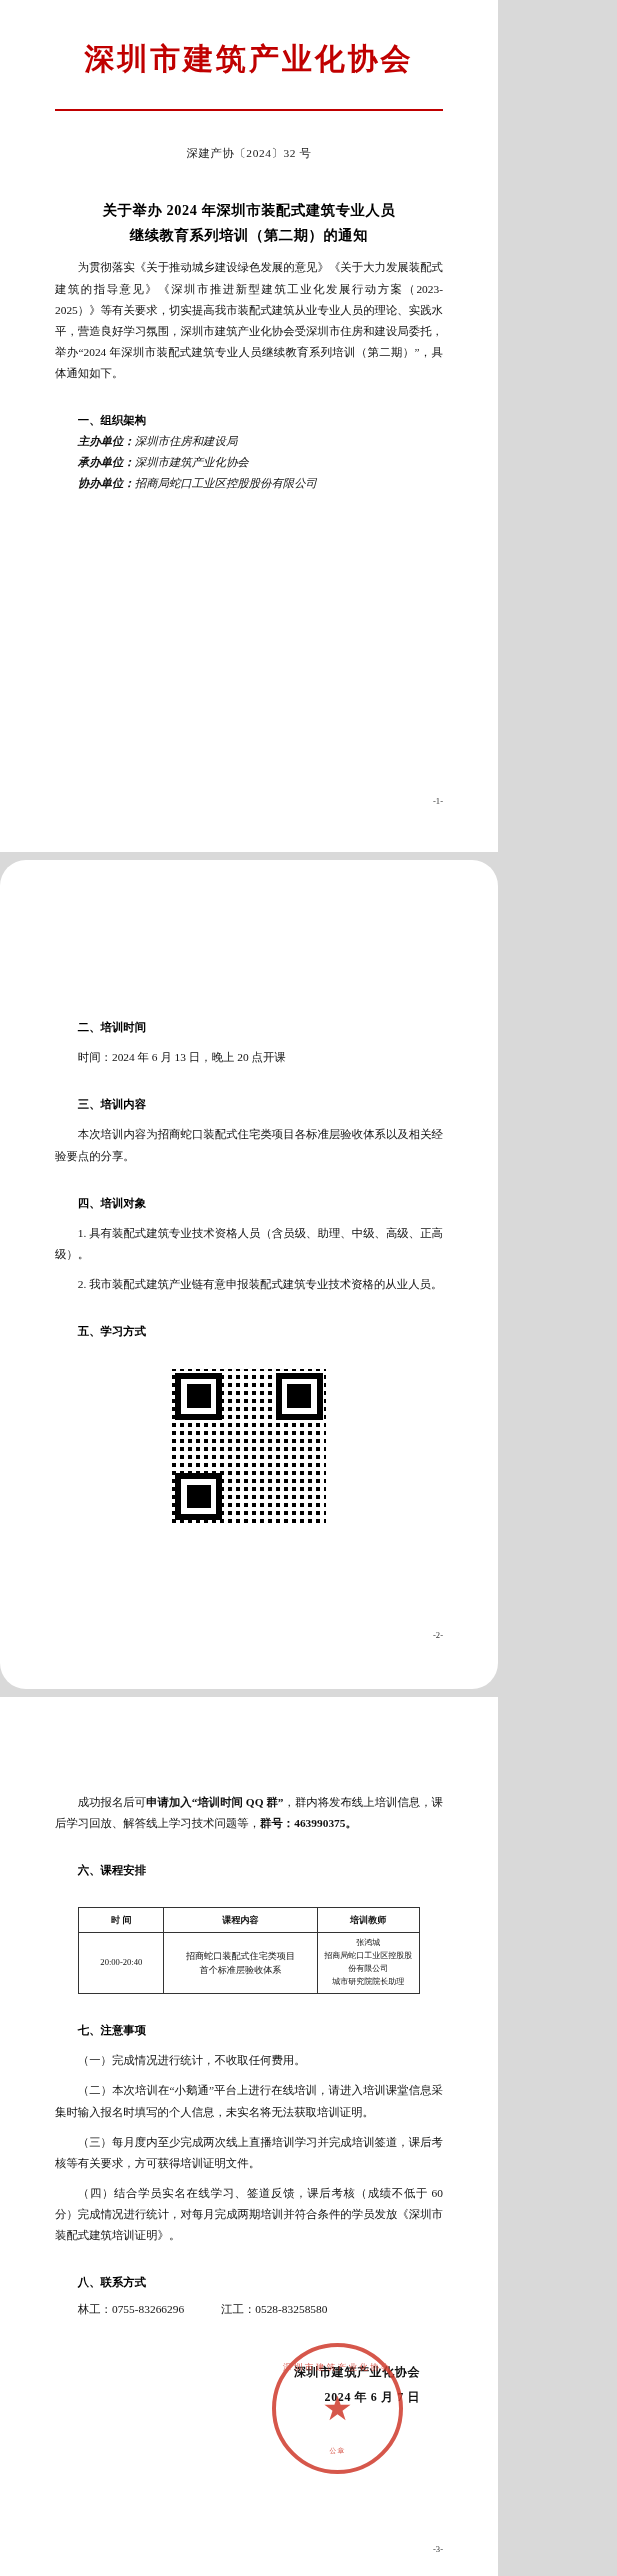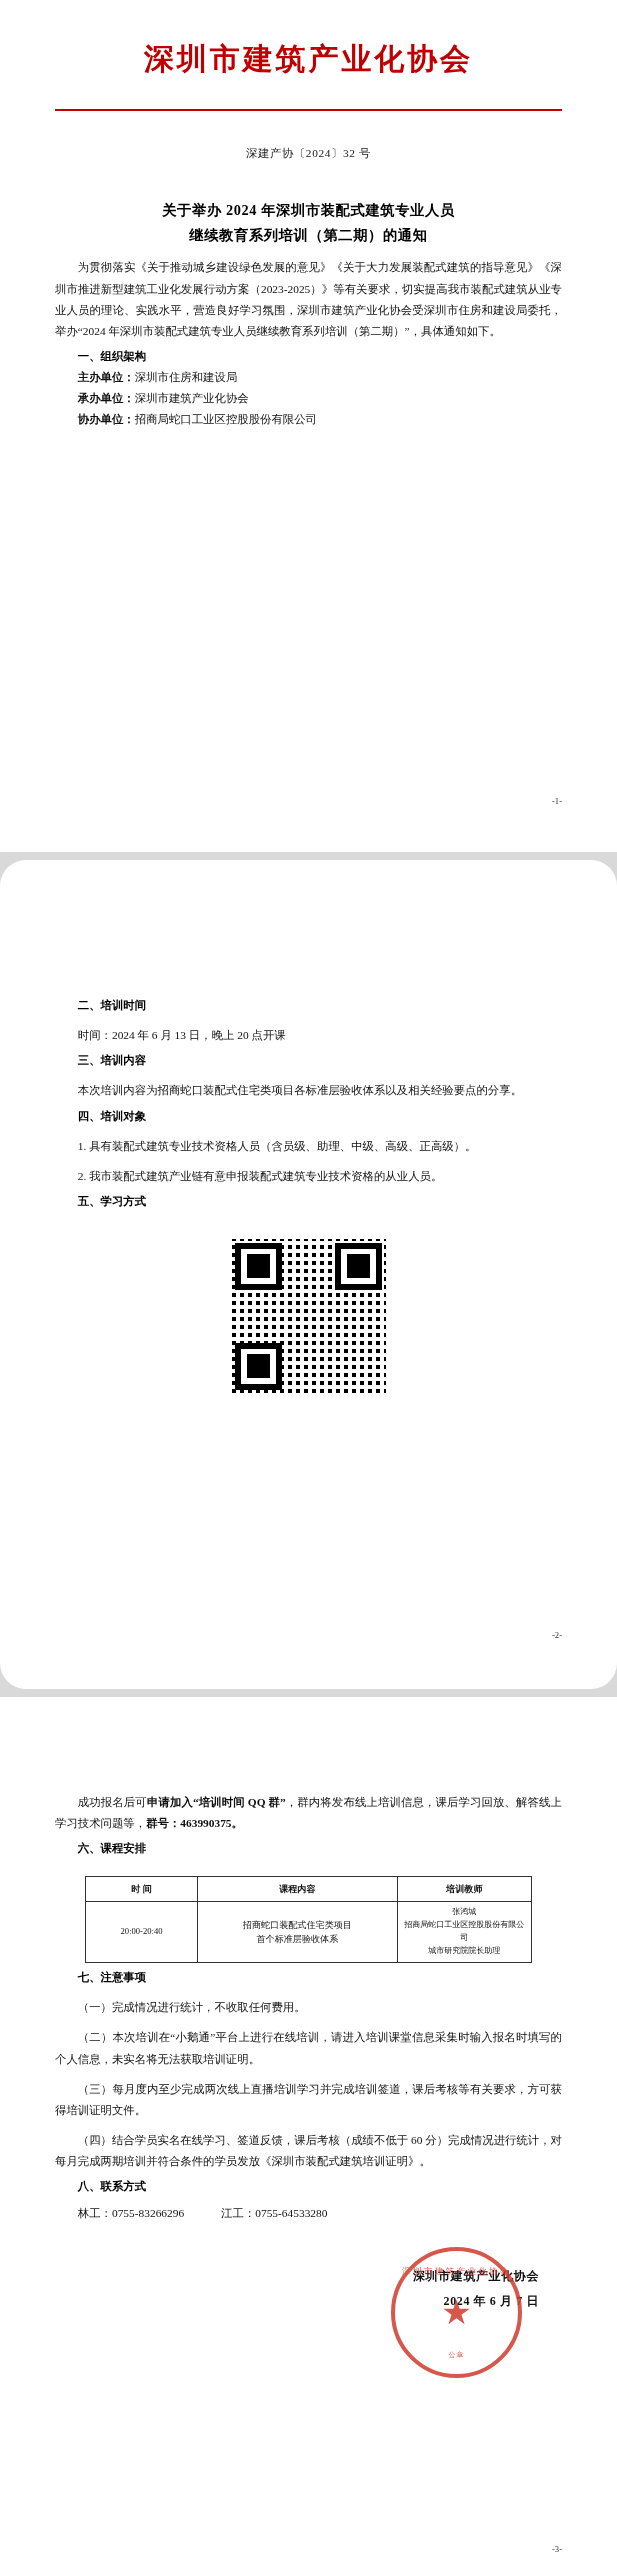--- a/index.html
+++ b/index.html
@@ -7,21 +7,21 @@
     padding: 0;
     background: #d9d9d9;
     font-family: "Liberation Serif", serif;
   }
   .page-stack {
     width: 617px;
     margin: 0 auto;
     background: #d9d9d9;
   }
   .page {
-    width: 617px;
+    width: 498px;
     background: #ffffff;
     box-sizing: border-box;
     position: relative;
     margin-bottom: 8px;
   }
   .page-1 { height: 852px; padding: 0 55px; }
   .page-2 { height: 829px; padding: 0 55px; border-radius: 26px; }
   .page-3 { height: 880px; padding: 0 55px; }
 
   
@@ -72,33 +72,34 @@
     margin: 9.1px 0 0 0;
     font-size: 11.4px;
     line-height: 1.85;
     text-align: justify;
     text-indent: 2em;
     color: #111;
   }
   p.body-text.noindent { text-indent: 0; }
 
   .section-head {
-    margin-top: 4px;
+    margin-top: 26px;
     font-size: 11.4px;
     font-weight: bold;
     text-indent: 2em;
     line-height: 1.85;
     color: #000;
   }
 
   .kv-line {
     font-size: 11.4px;
     line-height: 1.85;
     text-indent: 2em;
     color: #111;
+    font-style: italic;
   }
   .kv-line .k { font-weight: bold; }
 
   .page-num {
     position: absolute;
     right: 55px;
     font-size: 8.6px;
     color: #333;
   }
   .pn1 { bottom: 46px; }
@@ -133,21 +134,21 @@
     inset: 5.7px;
     background: #000;
     display: block;
   }
   .qr-eye.tl { top: 3.4px; left: 3.4px; }
   .qr-eye.tr { top: 3.4px; right: 3.4px; }
   .qr-eye.bl { bottom: 3.4px; left: 3.4px; }
 
   
   .course-table {
-    margin: 17px auto 0 auto;
+    margin: 26px auto 0 auto;
     border-collapse: collapse;
     width: 88%;
     font-size: 9.1px;
     color: #111;
   }
   .course-table th, .course-table td {
     border: 0.6px solid #333;
     padding: 4.6px 3.4px;
     text-align: center;
     line-height: 1.55;
@@ -307,21 +308,21 @@
     </table>
 
     <div class="section-head">七、注意事项</div>
     <p class="body-text">（一）完成情况进行统计，不收取任何费用。</p>
     <p class="body-text">（二）本次培训在“小鹅通”平台上进行在线培训，请进入培训课堂信息采集时输入报名时填写的个人信息，未实名将无法获取培训证明。</p>
     <p class="body-text">（三）每月度内至少完成两次线上直播培训学习并完成培训签道，课后考核等有关要求，方可获得培训证明文件。</p>
     <p class="body-text">（四）结合学员实名在线学习、签道反馈，课后考核（成绩不低于 60 分）完成情况进行统计，对每月完成两期培训并符合条件的学员发放《深圳市装配式建筑培训证明》。</p>
 
     <div class="section-head">八、联系方式</div>
     <div class="contact-row">
-      <span>林工：</span><span>0755-83266296</span><span class="second">江工：</span><span>0755-64533280</span>
+      <span>林工：</span><span>0755-83266296</span><span class="second">江工：</span><span>0528-83258580</span>
     </div>
 
     <div class="sign-block">
       <div class="seal">
         <div class="arc-top">深圳市建筑产业化协会</div>
         <div class="star">★</div>
         <div class="arc-bottom">公章</div>
       </div>
       <div class="sign-line">深圳市建筑产业化协会</div>
       <div class="sign-line">2024 年 6 月 7 日</div>

